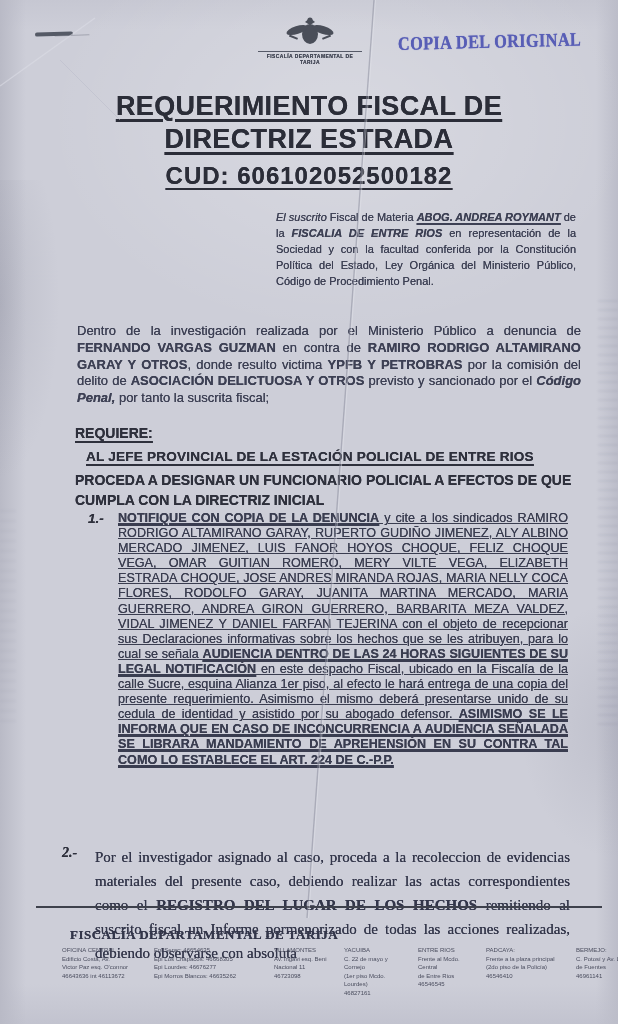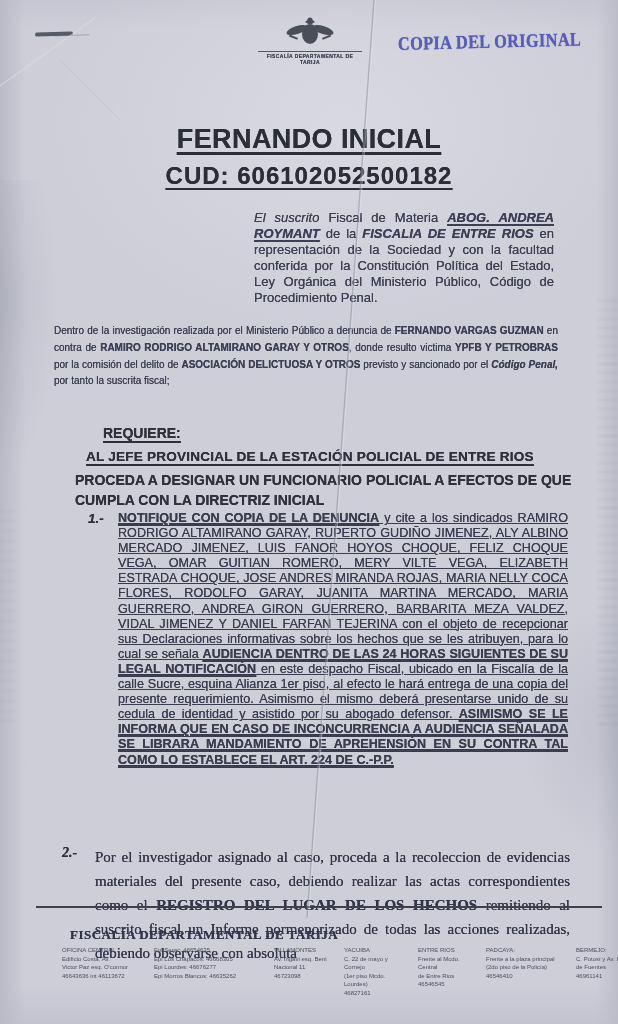--- a/index.html
+++ b/index.html
@@ -40,24 +40,24 @@
     font-size:27px;font-weight:700;letter-spacing:.4px;color:#2b2d38;
     line-height:1.22;
   }
   .title span{text-decoration:underline;text-decoration-thickness:2.6px;text-underline-offset:4px;}
   .cud{
     left:0;top:162px;width:618px;text-align:center;
     font-size:24px;font-weight:700;letter-spacing:1px;color:#2b2d38;
   }
   .cud span{text-decoration:underline;text-decoration-thickness:2.4px;text-underline-offset:4px;}
   
-  .intro{left:254px;top:210px;width:300px;font-size:13px;line-height:15.9px;text-align:justify;}
-  .para1{left:54px;top:323px;width:504px;font-size:10px;line-height:16.8px;text-align:justify;}
+  .intro{left:276px;top:210px;width:300px;font-size:11px;line-height:15.9px;text-align:justify;}
+  .para1{left:77px;top:323px;width:504px;font-size:13px;line-height:16.8px;text-align:justify;}
   .requiere{left:75px;top:425px;font-size:14px;font-weight:700;color:#2e303c;
-    text-decoration:underline;text-decoration-thickness:2px;text-underline-offset:3px;margin-left:28px;}
+    text-decoration:underline;text-decoration-thickness:2px;text-underline-offset:3px;}
   .addressee{left:86px;top:449px;width:492px;font-size:13.6px;font-weight:700;color:#2e303c;
     text-decoration:underline;text-decoration-thickness:2px;text-underline-offset:3px;letter-spacing:.2px;}
   .directive{left:75px;top:470px;width:497px;font-size:14px;font-weight:700;color:#2e303c;line-height:20px;}
   .item{display:flex;}
   .item1{left:88px;top:511px;width:480px;}
   .item-marker{width:30px;flex:0 0 30px;font-weight:700;font-style:italic;font-size:13.5px;color:#2e303c;}
   .item1 .item-text{font-size:12.6px;line-height:15.1px;text-align:justify;color:#3a3d50;text-decoration:underline;}
   .note{left:118px;top:797px;width:450px;font-size:13.6px;font-weight:700;line-height:18.5px;color:#2e303c;text-align:justify;}
   .item2{left:62px;top:845px;width:508px;font-family:"Liberation Serif",serif;}
   .item2 .item-marker{font-family:"Liberation Serif",serif;font-size:14px;width:33px;flex:0 0 33px;}
@@ -109,22 +109,22 @@
     </svg>
     <div class="emblem-cap softink">
       <span>FISCALÍA DEPARTAMENTAL DE</span><br>
       <span>TARIJA</span>
     </div>
   </div>
 
   <div class="abs stamp">COPIA DEL ORIGINAL</div>
 
   <div class="abs title softink">
-    <br>
-    <span>FERNANDO INICIAL</span>
+    <span>REQUERIMIENTO FISCAL DE</span><br>
+    <span>DIRECTRIZ ESTRADA</span>
   </div>
 
   <div class="abs cud softink">
     <span>CUD: 606102052500182</span>
   </div>
 
   <div class="abs intro softink"><span class="seg-i">El suscrito</span><span> Fiscal de Materia </span><span class="seg-b seg-i seg-u">ABOG. ANDREA ROYMANT</span><span> de la </span><span class="seg-b seg-i">FISCALIA DE ENTRE RIOS</span><span> en representación de la Sociedad y con la facultad conferida por la Constitución Política del Estado, Ley Orgánica del Ministerio Público, Código de Procedimiento Penal.</span></div>
 
   <div class="abs para1 softink"><span>Dentro de la investigación realizada por el Ministerio Público a denuncia de </span><span class="seg-b">FERNANDO VARGAS GUZMAN</span><span> en contra de </span><span class="seg-b">RAMIRO RODRIGO ALTAMIRANO GARAY Y OTROS</span><span>, donde resulto victima </span><span class="seg-b">YPFB Y PETROBRAS</span><span> por la comisión del delito de </span><span class="seg-b">ASOCIACIÓN DELICTUOSA Y OTROS</span><span> previsto y sancionado por el </span><span class="seg-b seg-i">Código Penal,</span><span> por tanto la suscrita fiscal;</span></div>
 

